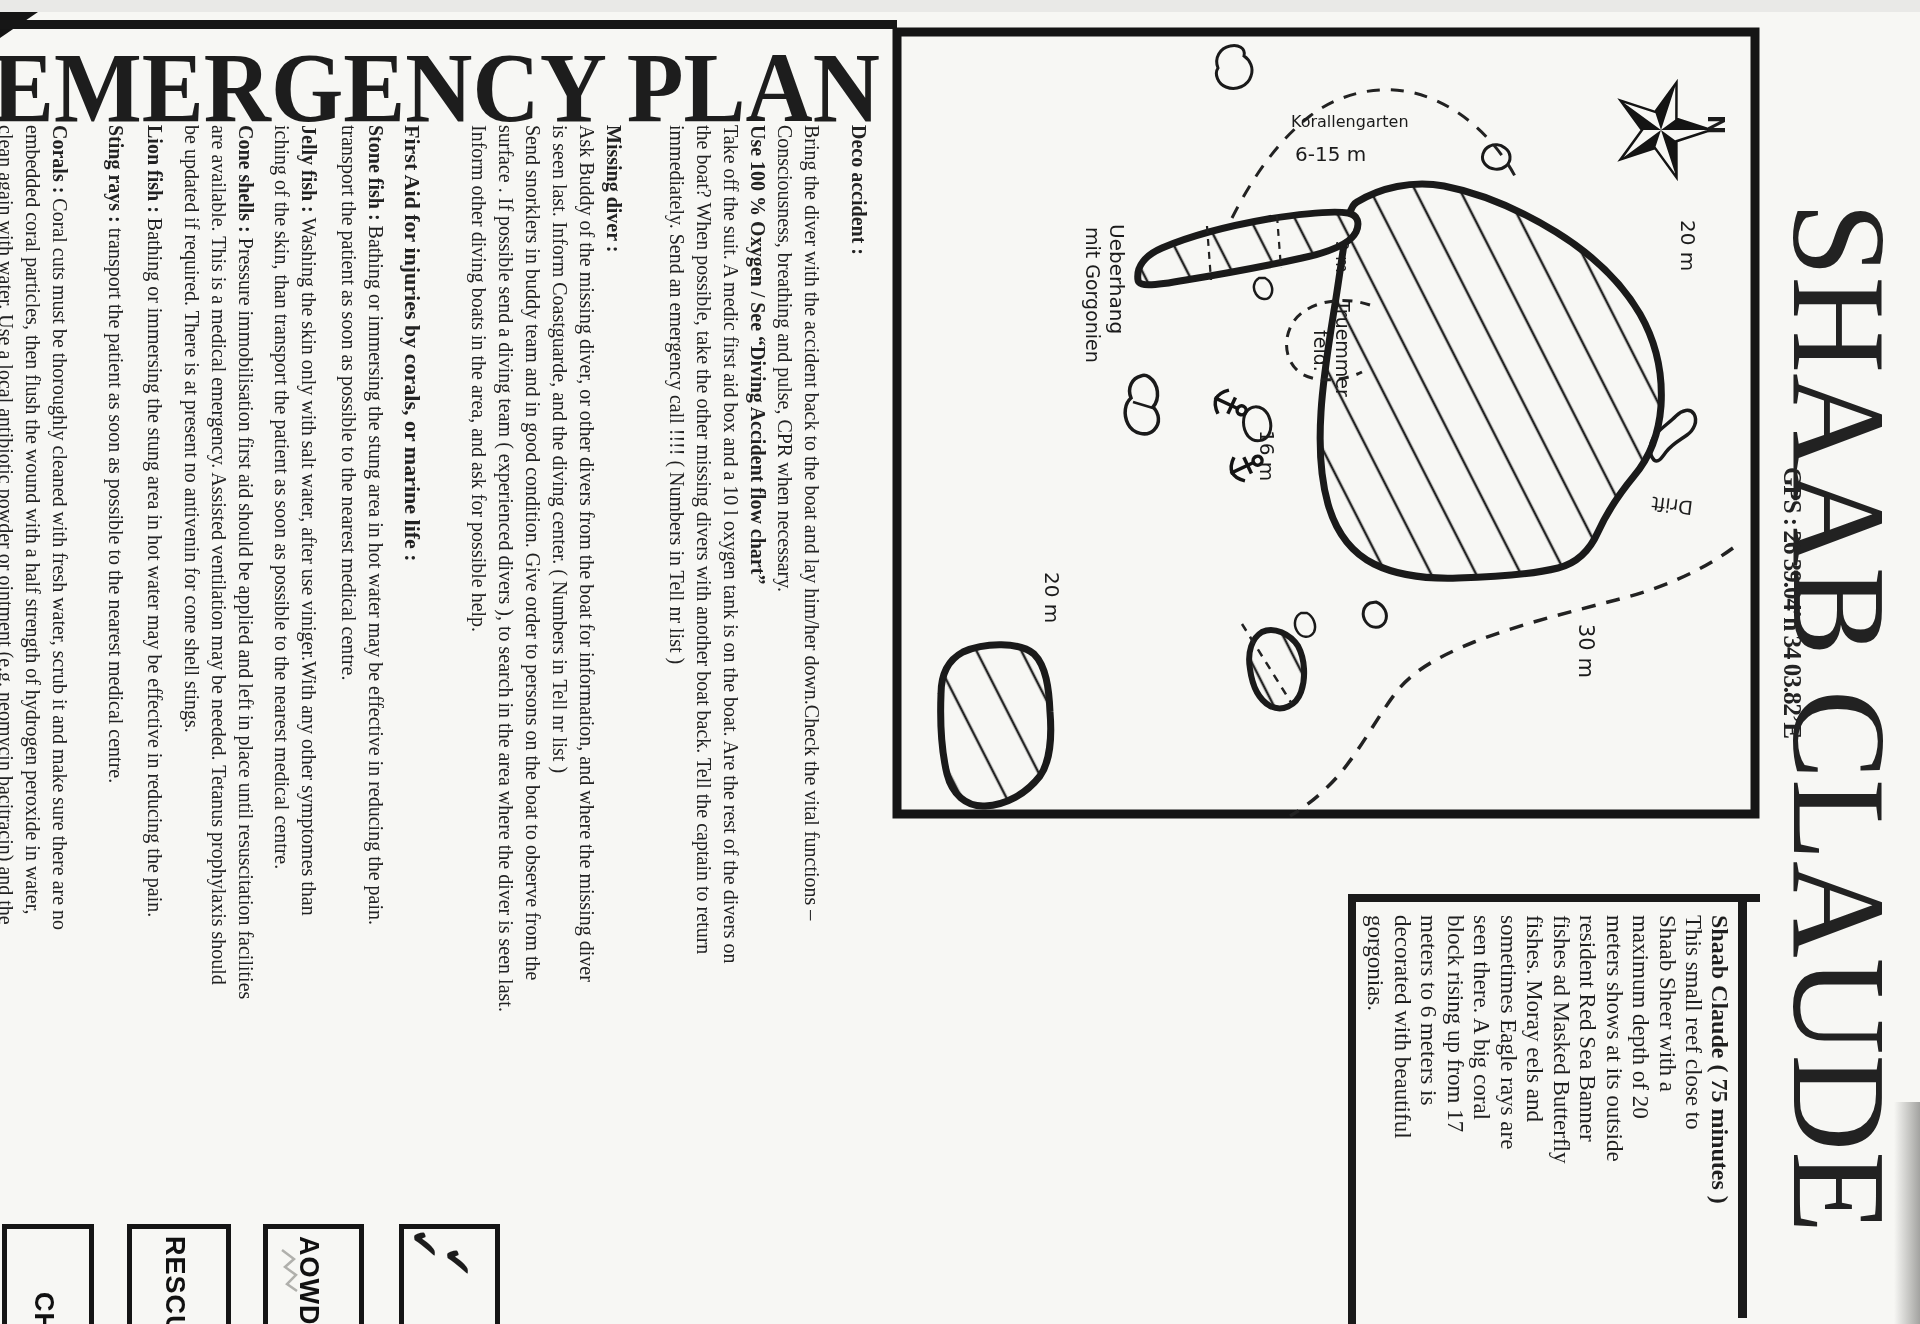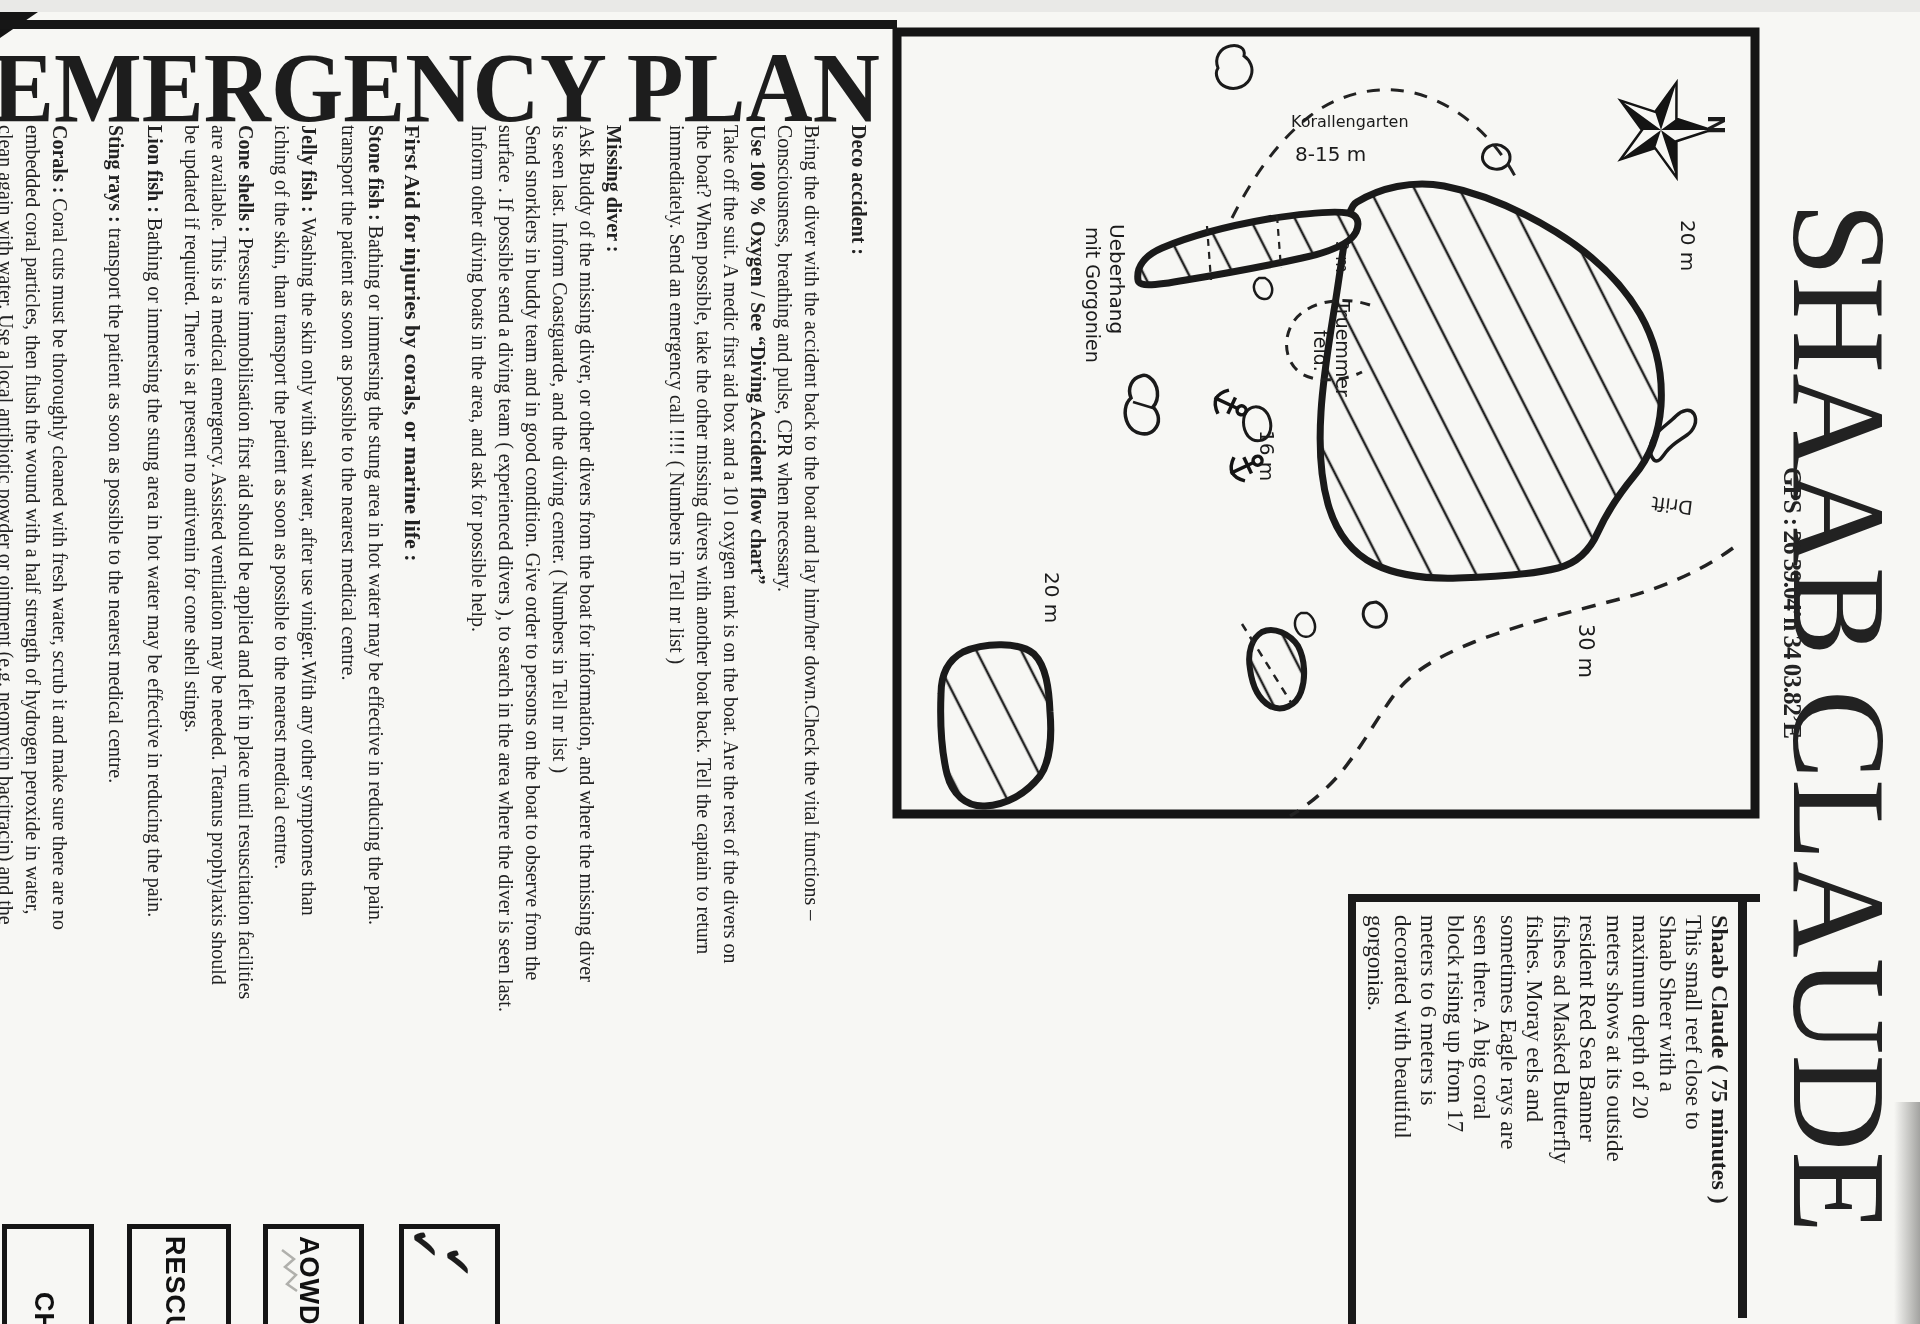--- a/index.html
+++ b/index.html
@@ -221,21 +221,21 @@
 fishes. Moray eels and
 sometimes Eagle rays are
 seen there. A big coral
 block rising up from 17
 meters to 6 meters is
 decorated with beautiful
 gorgonias.</div>
   </div>
 
   <div class="maplabel lab-koral">Korallengarten</div>
-  <div class="maplabel lab-koraldepth">8-15 m</div>
+  <div class="maplabel lab-koraldepth">6-15 m</div>
   <div class="maplabel rot90 lab-20top">20 m</div>
   <div class="maplabel rot90 lab-9m">9 m</div>
   <div class="maplabel rot90 lab-ueber">Ueberhang</div>
   <div class="maplabel rot90 lab-mitgorg">mit Gorgonien</div>
   <div class="maplabel rot90 lab-truem">Truemmer</div>
   <div class="maplabel rot90 lab-feld">feld.</div>
   <div class="maplabel rot90 lab-16m">16 m</div>
   <div class="maplabel rot90 lab-20left">20 m</div>
   <div class="maplabel rot90 lab-30m">30 m</div>
   <div class="lab-drift">Drift</div>

